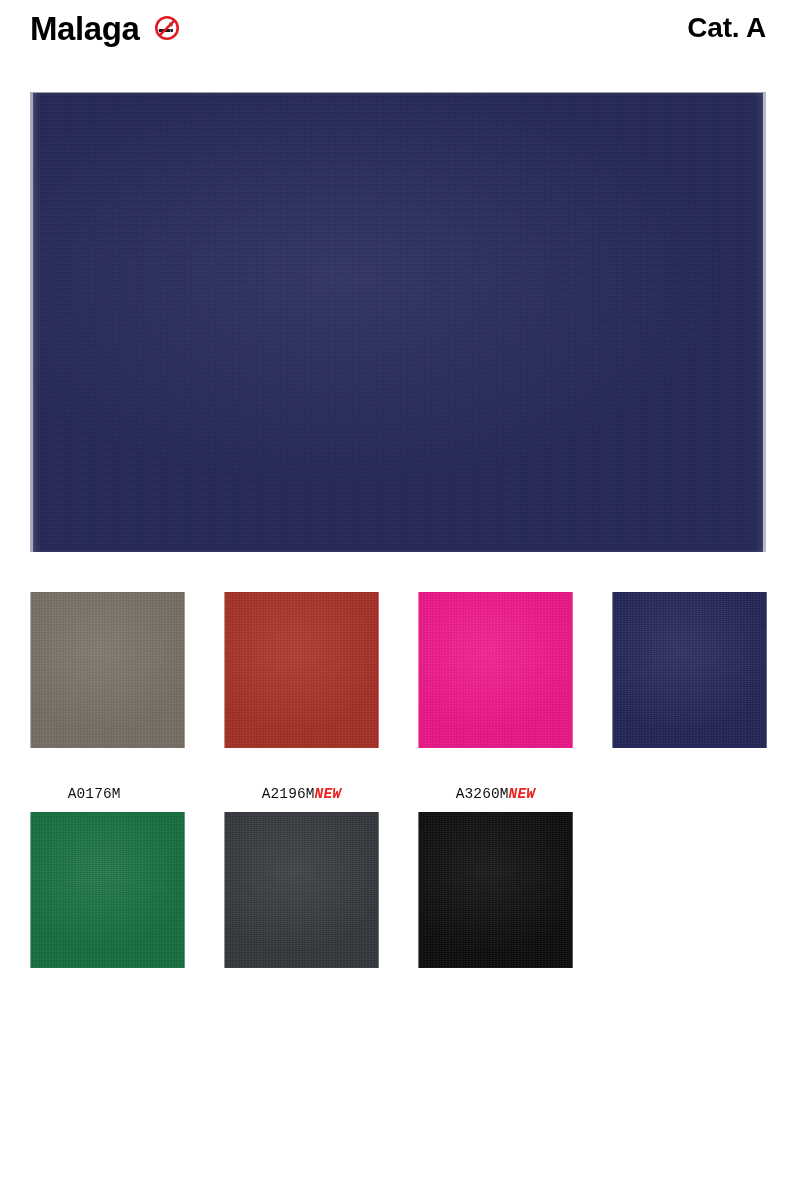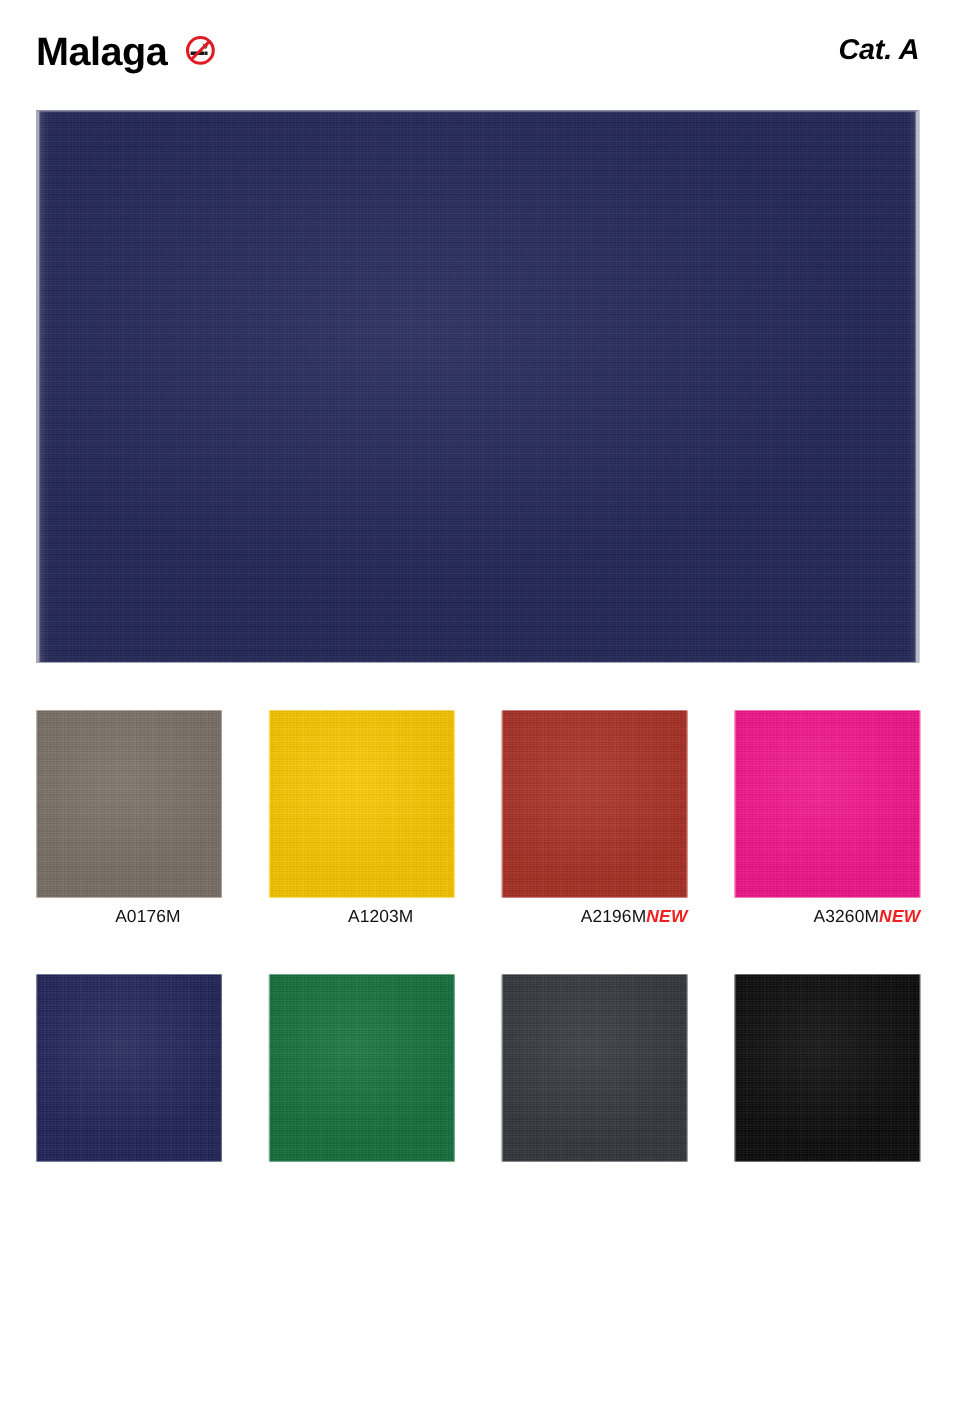--- a/index.html
+++ b/index.html
@@ -13,46 +13,45 @@
     font-family: "Liberation Sans", sans-serif;
     -webkit-font-smoothing: antialiased;
     position: relative;
     overflow: hidden;
   }
 
   
   .header {
     position: absolute;
     left: 30px;
-    top: 18px;
+    top: 4px;
     width: 736px;
     height: 48px;
     display: flex;
     align-items: center;
     justify-content: space-between;
   }
   .header-left {
     display: flex;
     align-items: center;
     gap: 14px;
   }
   .collection-title {
     font-size: 33px;
     font-weight: bold;
     color: #000000;
     letter-spacing: -0.4px;
     line-height: 1;
   }
   .category-label {
-    font-size: 24px;
+    font-size: 28px;
     font-weight: bold;
     color: #000000;
     letter-spacing: -0.2px;
     line-height: 1;
-    font-style: italic;
   }
   .no-smoking-icon {
     width: 28px;
     height: 28px;
     display: block;
   }
 
   
   .hero-swatch {
     position: absolute;
@@ -131,35 +130,37 @@
     inset: 0;
     background: radial-gradient(ellipse 75% 65% at 45% 38%,
       rgba(255,255,255,0.06), rgba(0,0,0,0.045) 80%);
     pointer-events: none;
   }
   .swatch-caption {
     margin-top: 9px;
     height: 15px;
     display: flex;
     align-items: baseline;
-    justify-content: flex-end;
+    justify-content: center;
+    font-family: Liberation Mono, monospace;
   }
   .swatch-code {
     font-size: 14.5px;
     color: #111111;
     letter-spacing: 0.1px;
     line-height: 1;
   }
   .swatch-new {
     font-size: 14.5px;
     font-style: italic;
     font-weight: bold;
     color: #ee2020;
     letter-spacing: 0.2px;
     line-height: 1;
+    margin-top: 30px;
   }
   .swatch-new.is-hidden { visibility: hidden; }
 </style>
 </head>
 <body>
 
 <div class="header">
   <div class="header-left">
     <div class="collection-title">Malaga</div>
     <svg class="no-smoking-icon" viewBox="0 0 48 48">
@@ -185,30 +186,20 @@
       <div class="swatch-chip" style="background: rgb(123, 114, 104);">
         <div class="chip-texture"></div>
         <div class="chip-sheen"></div>
       </div>
       <div class="swatch-caption">
         <span class="swatch-code">A0176M</span>
         <span class="swatch-new is-hidden" style="color: rgb(238, 32, 32);">NEW</span>
       </div>
     </div>
     <div class="swatch-cell">
-      <div class="swatch-chip" style="background: rgb(252, 200, 0);">
-        <div class="chip-texture"></div>
-        <div class="chip-sheen"></div>
-      </div>
-      <div class="swatch-caption">
-        <span class="swatch-code">A1203M</span>
-        <span class="swatch-new is-hidden" style="color: rgb(238, 32, 32);">NEW</span>
-      </div>
-    </div>
-    <div class="swatch-cell">
       <div class="swatch-chip" style="background: rgb(171, 49, 38);">
         <div class="chip-texture"></div>
         <div class="chip-sheen"></div>
       </div>
       <div class="swatch-caption">
         <span class="swatch-code">A2196M</span>
         <span class="swatch-new" style="color: rgb(238, 32, 32);">NEW</span>
       </div>
     </div>
     <div class="swatch-cell">

